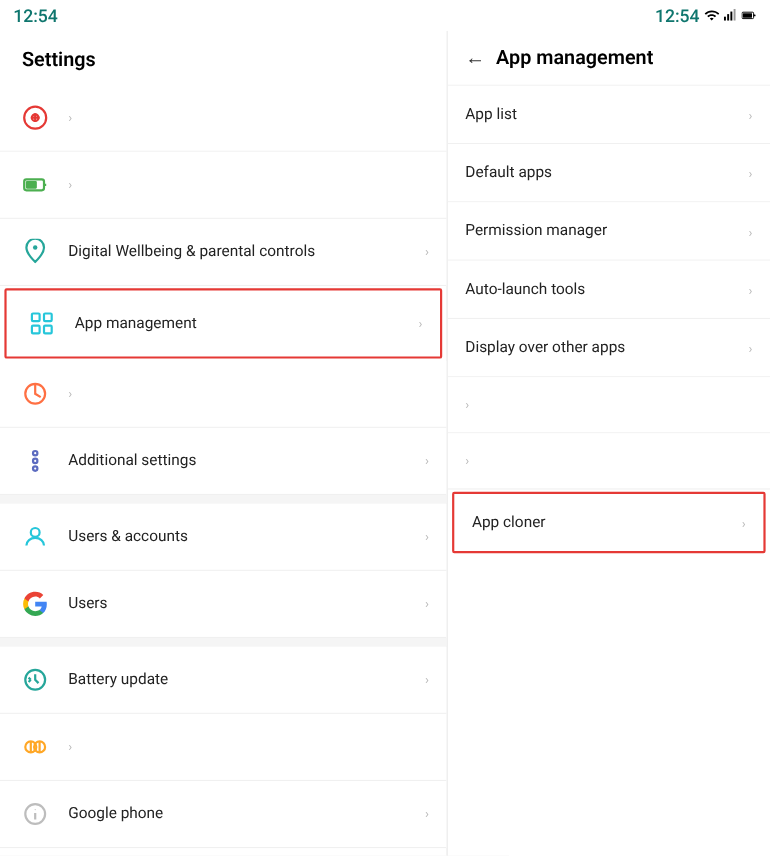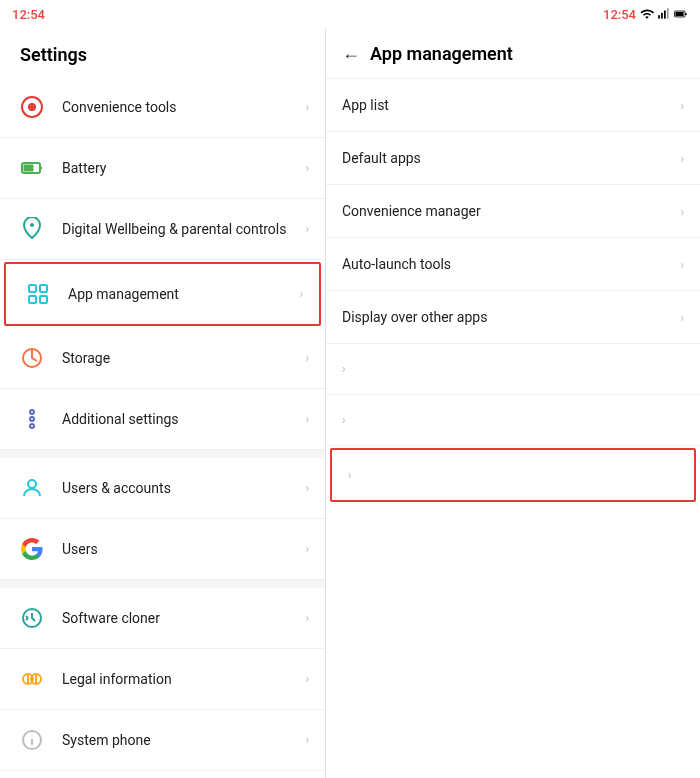--- a/index.html
+++ b/index.html
@@ -25,23 +25,23 @@
       display: flex;
       align-items: center;
       padding: 0 12px;
       background: #fff;
     }
     .status-bar-half.right {
       justify-content: flex-end;
       gap: 4px;
     }
     .status-time {
-      font-size: 13px;
+      font-size: 16px;
       font-weight: 500;
-      color: #ef4444;
+      color: #0f766e;
     }
     .status-icons {
       display: flex;
       align-items: center;
       gap: 3px;
     }
     .status-icon-svg {
       width: 14px;
       height: 14px;
       fill: #000;
@@ -49,21 +49,21 @@
 
     
     .main-content {
       display: flex;
       flex: 1;
       overflow: hidden;
     }
 
     
     .settings-panel {
-      width: 326px;
+      width: 407px;
       background: #fff;
       border-right: 1px solid #e0e0e0;
       overflow-y: auto;
       display: flex;
       flex-direction: column;
     }
 
     .settings-header {
       padding: 16px 20px 12px;
       font-size: 18px;
@@ -207,33 +207,31 @@
     <div class="settings-header">Settings</div>
 
     <div class="settings-item">
       <div class="item-icon icon-convenience">
         <svg class="icon" viewBox="0 0 24 24" fill="none" stroke="#e53935" stroke-width="2">
           <circle cx="12" cy="12" r="10"></circle>
           <path d="M8 12h8M12 8v8"></path>
           <circle cx="12" cy="12" r="3"></circle>
         </svg>
       </div>
-      <span class="item-label">Convenience tools</span>
       <span class="chevron">›</span>
     </div>
 
     <div class="settings-item">
       <div class="item-icon">
         <svg class="icon" viewBox="0 0 24 24" fill="none" stroke="#4caf50" stroke-width="2">
           <rect x="2" y="7" width="18" height="10" rx="2"></rect>
           <path d="M20 11h2v2h-2z" fill="#4caf50" stroke="none"></path>
           <rect x="3.5" y="8.5" width="10" height="7" rx="1" fill="#4caf50" stroke="none"></rect>
         </svg>
       </div>
-      <span class="item-label">Battery</span>
       <span class="chevron">›</span>
     </div>
 
     <div class="settings-item">
       <div class="item-icon">
         <svg class="icon" viewBox="0 0 24 24" fill="none" stroke="#26a69a" stroke-width="2">
           <path d="M12 21C12 21 4 14 4 8a8 8 0 0 1 16 0c0 6-8 13-8 13z"></path>
           <circle cx="12" cy="8" r="2" fill="#26a69a" stroke="none"></circle>
         </svg>
       </div>
@@ -254,21 +252,20 @@
       <span class="chevron">›</span>
     </div>
 
     <div class="settings-item">
       <div class="item-icon">
         <svg class="icon" viewBox="0 0 24 24" fill="none" stroke="#ff7043" stroke-width="2">
           <circle cx="12" cy="12" r="9"></circle>
           <path d="M12 3v9l5 3" stroke="#ff7043"></path>
         </svg>
       </div>
-      <span class="item-label">Storage</span>
       <span class="chevron">›</span>
     </div>
 
     <div class="settings-item">
       <div class="item-icon">
         <svg class="icon" viewBox="0 0 24 24" fill="none" stroke="#5c6bc0" stroke-width="2">
           <circle cx="12" cy="5" r="2"></circle>
           <circle cx="12" cy="12" r="2"></circle>
           <circle cx="12" cy="19" r="2"></circle>
         </svg>
@@ -306,45 +303,44 @@
     <div class="divider"></div>
 
     <div class="settings-item">
       <div class="item-icon">
         <svg class="icon" viewBox="0 0 24 24" fill="none" stroke="#26a69a" stroke-width="2">
           <circle cx="12" cy="12" r="9"></circle>
           <path d="M12 7v5l3 3" stroke="#26a69a"></path>
           <path d="M8 12l-2-2M8 12l-2 2" stroke="#26a69a"></path>
         </svg>
       </div>
-      <span class="item-label">Software cloner</span>
+      <span class="item-label">Battery update</span>
       <span class="chevron">›</span>
     </div>
 
     <div class="settings-item">
       <div class="item-icon">
         <svg class="icon" viewBox="0 0 24 24" fill="none" stroke="#ffa726" stroke-width="2">
           <circle cx="8" cy="12" r="5"></circle>
           <circle cx="16" cy="12" r="5"></circle>
           <path d="M8 7v10M16 7v10"></path>
         </svg>
       </div>
-      <span class="item-label">Legal information</span>
       <span class="chevron">›</span>
     </div>
 
     <div class="settings-item">
       <div class="item-icon">
         <svg class="icon" viewBox="0 0 24 24" fill="none" stroke="#bdbdbd" stroke-width="2">
           <circle cx="12" cy="12" r="9"></circle>
           <path d="M12 11v6"></path>
           <circle cx="12" cy="8" r="0.5" fill="#bdbdbd" stroke="none"></circle>
         </svg>
       </div>
-      <span class="item-label">System phone</span>
+      <span class="item-label">Google phone</span>
       <span class="chevron">›</span>
     </div>
 
   </div>
 
   <div class="app-management-panel">
     <div class="panel-header">
       <span class="back-arrow">←</span>
       <span class="panel-title">App management</span>
     </div>
@@ -353,21 +349,21 @@
       <span class="menu-label">App list</span>
       <span class="chevron">›</span>
     </div>
 
     <div class="menu-item">
       <span class="menu-label">Default apps</span>
       <span class="chevron">›</span>
     </div>
 
     <div class="menu-item">
-      <span class="menu-label">Convenience manager</span>
+      <span class="menu-label">Permission manager</span>
       <span class="chevron">›</span>
     </div>
 
     <div class="menu-item">
       <span class="menu-label">Auto-launch tools</span>
       <span class="chevron">›</span>
     </div>
 
     <div class="menu-item">
       <span class="menu-label">Display over other apps</span>
@@ -376,18 +372,19 @@
 
     <div class="menu-item">
       <span class="chevron">›</span>
     </div>
 
     <div class="menu-item">
       <span class="chevron">›</span>
     </div>
 
     <div class="menu-item highlighted">
+      <span class="menu-label">App cloner</span>
       <span class="chevron">›</span>
     </div>
 
   </div>
 
 </div>
 
 </body></html>

